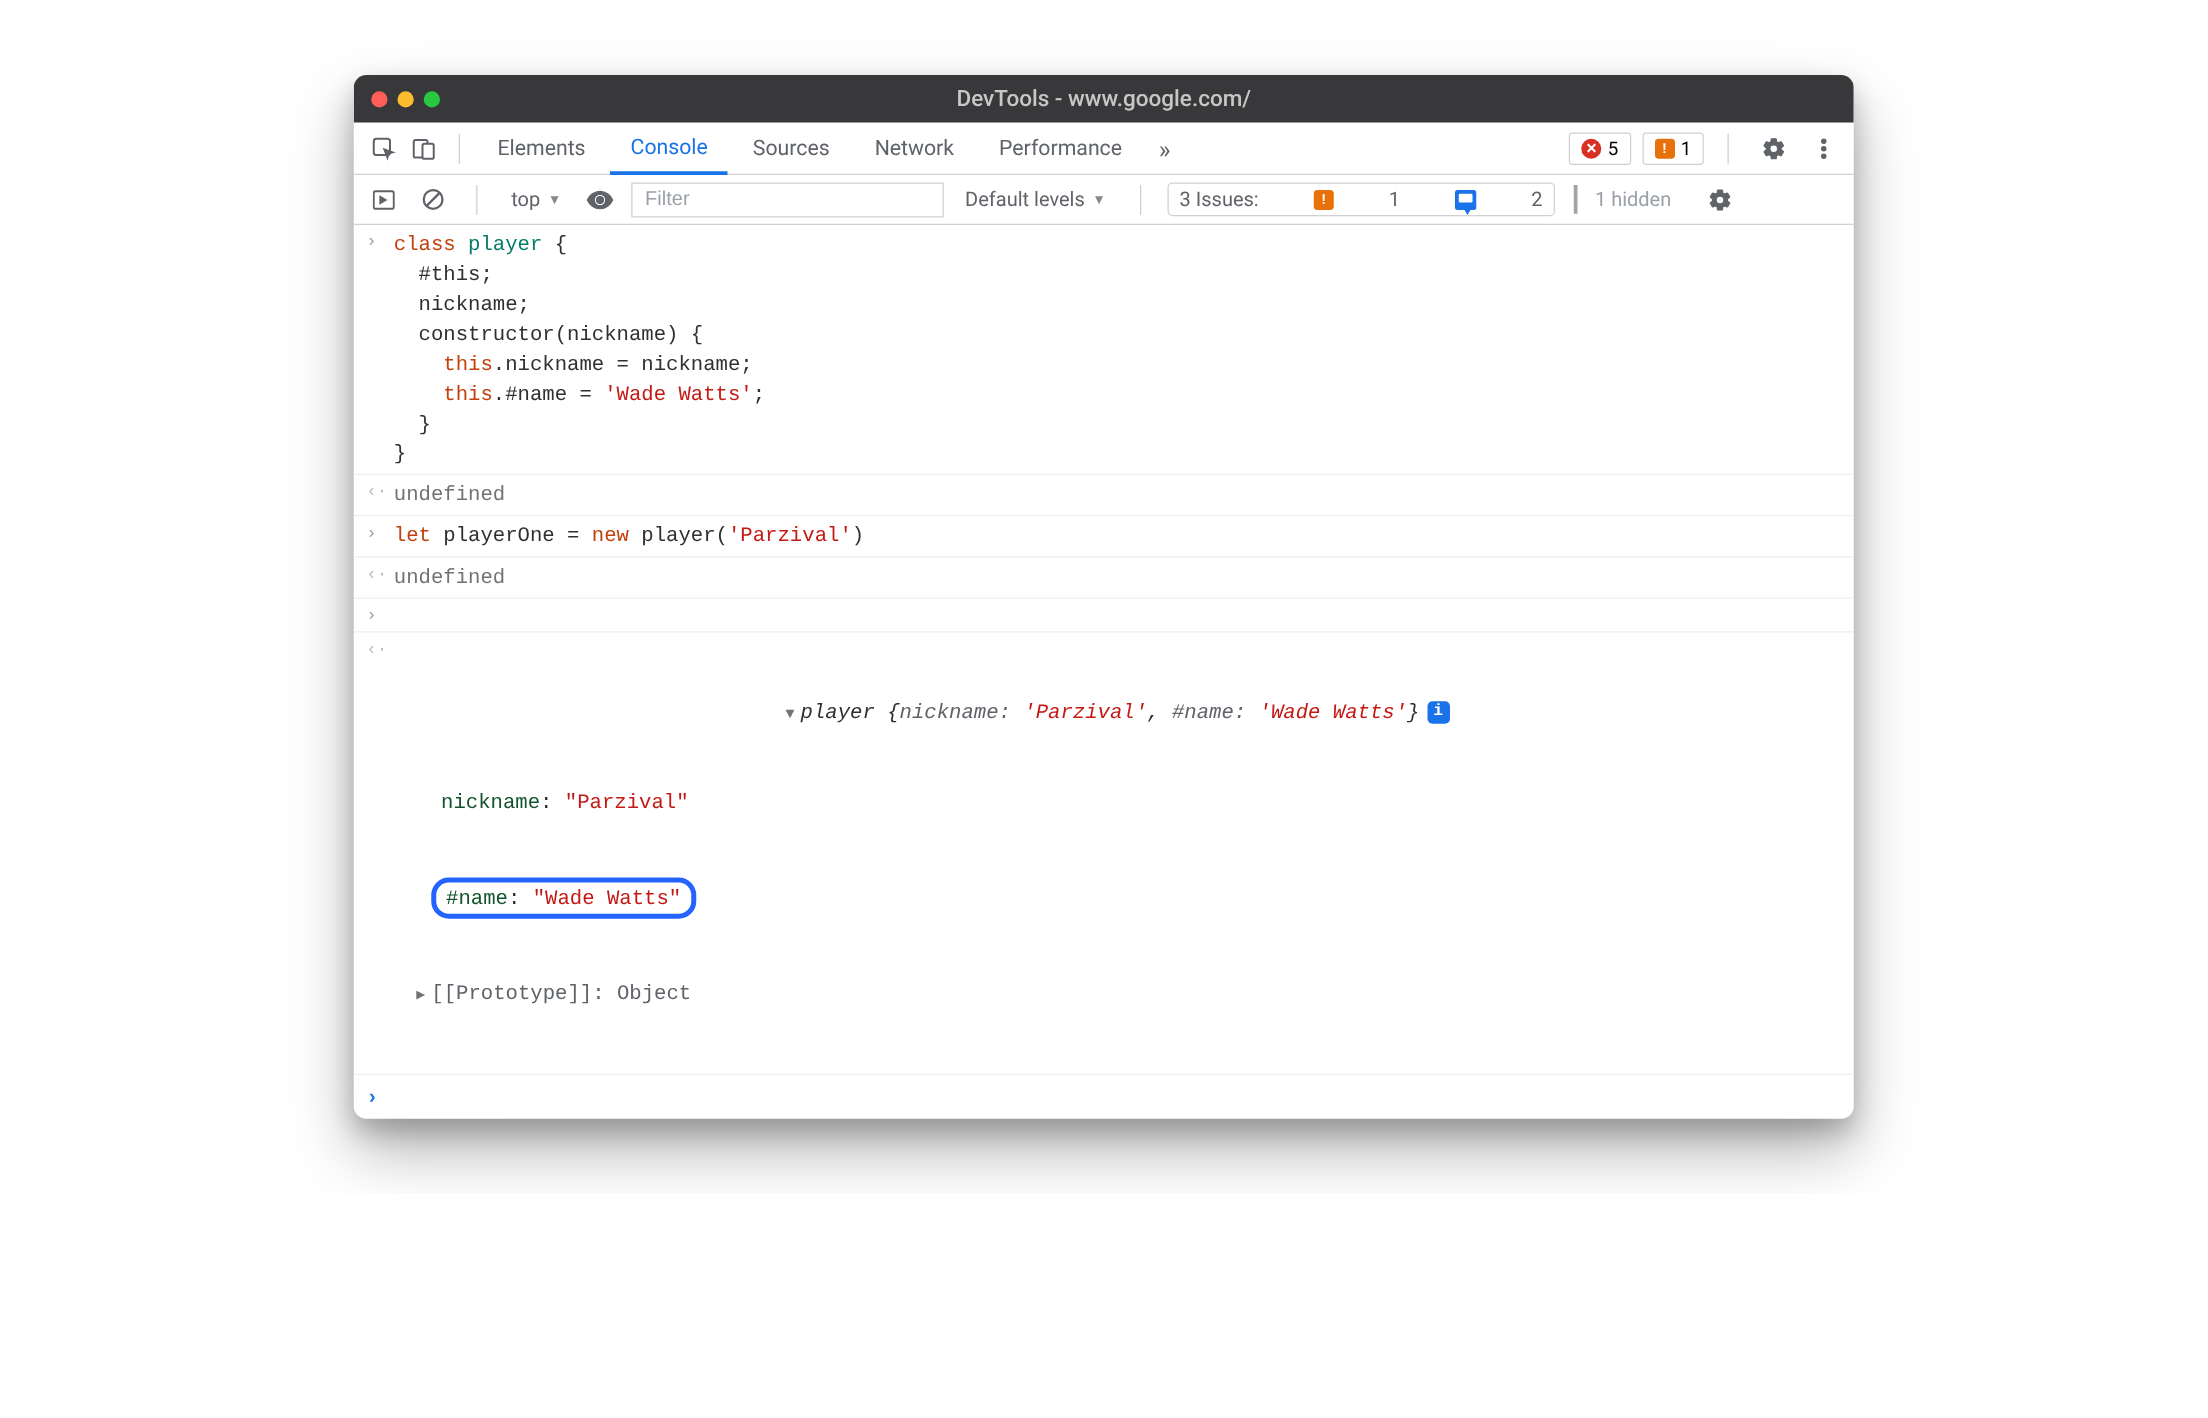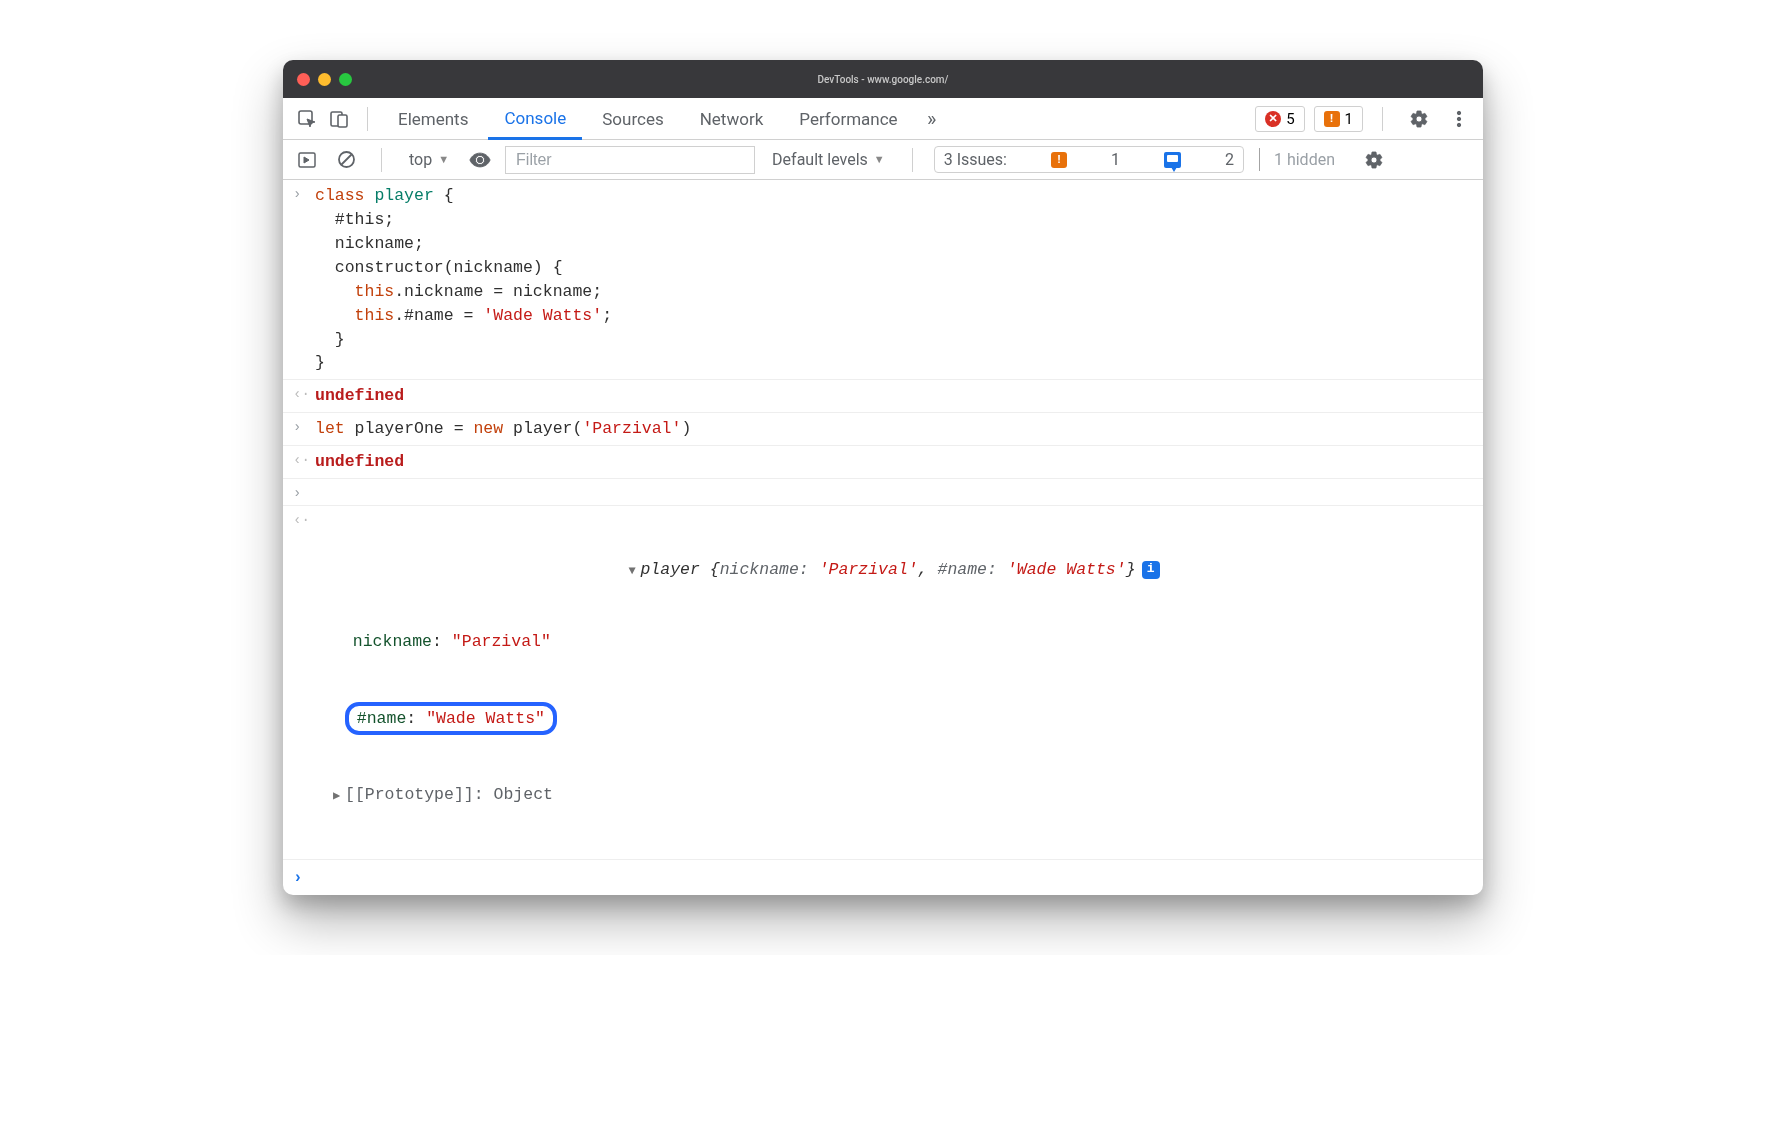--- a/index.html
+++ b/index.html
@@ -26,21 +26,21 @@
       padding: 0 14px;
       position: relative;
     }
     .traffic-lights { display: flex; gap: 8px; }
     .traffic-light { width: 13px; height: 13px; border-radius: 50%; }
     .tl-red { background: #ff5f57; }
     .tl-yellow { background: #febc2e; }
     .tl-green { background: #28c840; }
     .window-title {
       position: absolute; left: 0; right: 0; text-align: center;
-      color: #c7c7c7; font-size: 10px; font-weight: 500; pointer-events: none;
+      color: #c7c7c7; font-size: 18px; font-weight: 500; pointer-events: none;
     }
     .tabs-bar {
       height: 42px; display: flex; align-items: center;
       border-bottom: 1px solid #d0d0d0; padding: 0 10px; gap: 4px;
     }
     .toolbar-icon {
       width: 28px; height: 28px; display: flex; align-items: center; justify-content: center;
       color: #5f6368; fill: #5f6368; stroke: #5f6368;
     }
     .tabs-divider { width: 1px; height: 24px; background: #d0d0d0; margin: 0 10px; }
@@ -71,32 +71,32 @@
     .dropdown, .issues-pill, .hidden-count {
       display: flex; align-items: center; gap: 6px; font-size: 16px; padding: 2px 6px;
     }
     .issues-pill { border: 1px solid #d0d0d0; border-radius: 4px; padding: 3px 9px; gap: 44px; }
     .issue-warn { width: 16px; height: 16px; border-radius: 3px; background: #e8710a; color:#fff; display:flex; align-items:center; justify-content:center; font-size:11px; font-weight:bold; }
     .issue-info {
       width: 17px; height: 16px; border-radius: 2px; background: #1a73e8; position: relative;
     }
     .issue-info::before { content:""; position:absolute; left:3px; right:3px; top:3px; height:7px; background:#fff; border-radius:1px;}
     .issue-info::after { content:""; position:absolute; left:7px; bottom:-4px; width:0;height:0; border-left:3px solid transparent; border-right:3px solid transparent; border-top:5px solid #1a73e8;}
-    .hidden-count { color: #9aa0a6; border-left: 1px solid #a3a3a3; padding-left: 14px; margin-left:4px; }
+    .hidden-count { color: #9aa0a6; border-left: 3px solid #a3a3a3; padding-left: 14px; margin-left:4px; }
     .console-body { font-family: Menlo, Monaco, "Courier New", monospace; font-size: 16.5px; }
     .console-row { display: flex; padding: 4px 10px; border-bottom: 1px solid #eee; }
     .console-gutter { width: 22px; flex-shrink: 0; font-size: 14px; color: #888; padding-top: 2px; }
     .gutter-in { color: #9aa0a6; }
     .gutter-out { color: #bbb; }
     .console-content { flex: 1; white-space: pre; line-height: 1.45; }
     .kw { color: #c2410c; }
     .cls { color: #067d68; }
     .plain { color: #303030; }
     .str { color: #c41a16; }
-    .undef { color: #b91c1c; font-weight: bold; }
+    .undef { color: #737373; }
     .obj-line { font-style: italic; color: #303030; text-align: center; }
     .obj-key { color: #5f6368; font-style: italic; }
     .obj-classname { color: #303030; font-style: italic; }
     .info-badge {
       display: inline-flex; width: 18px; height: 18px; background: #1a73e8;
       border-radius: 4px; color: #fff; font-style: normal; font-size: 13px; font-weight:bold;
       align-items: center; justify-content: center; vertical-align: middle; margin-left:6px;
     }
     .tree-line { padding-left: 18px; }
     .tree-arrow { display: inline-block; width: 12px; color: #727272; font-size: 12px;}

